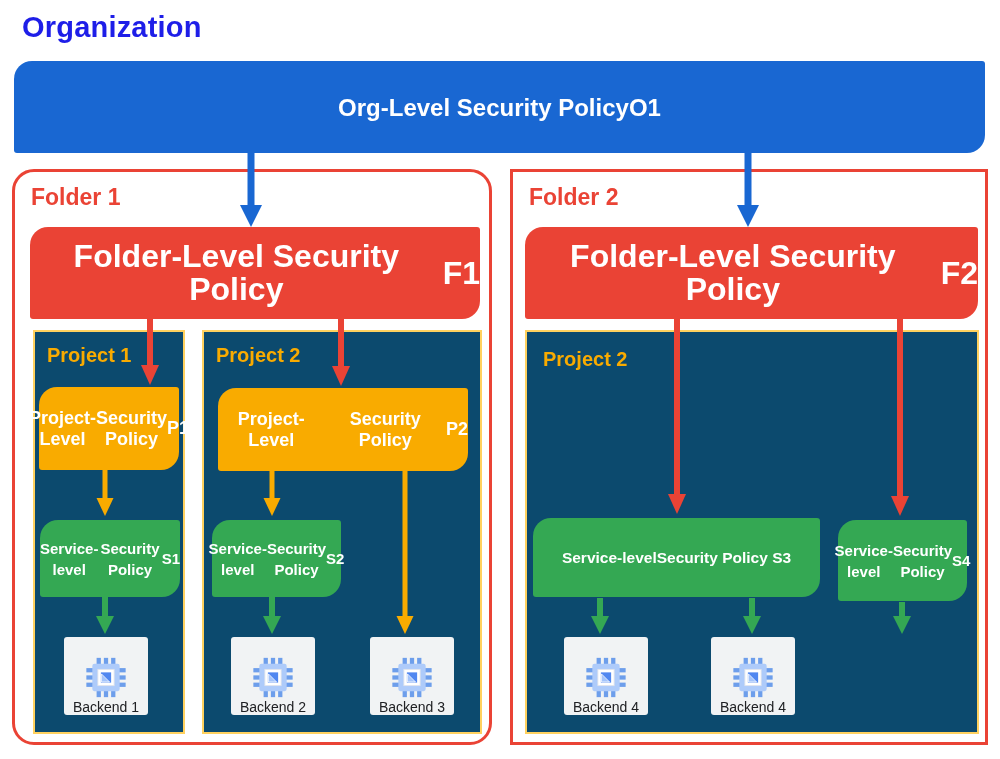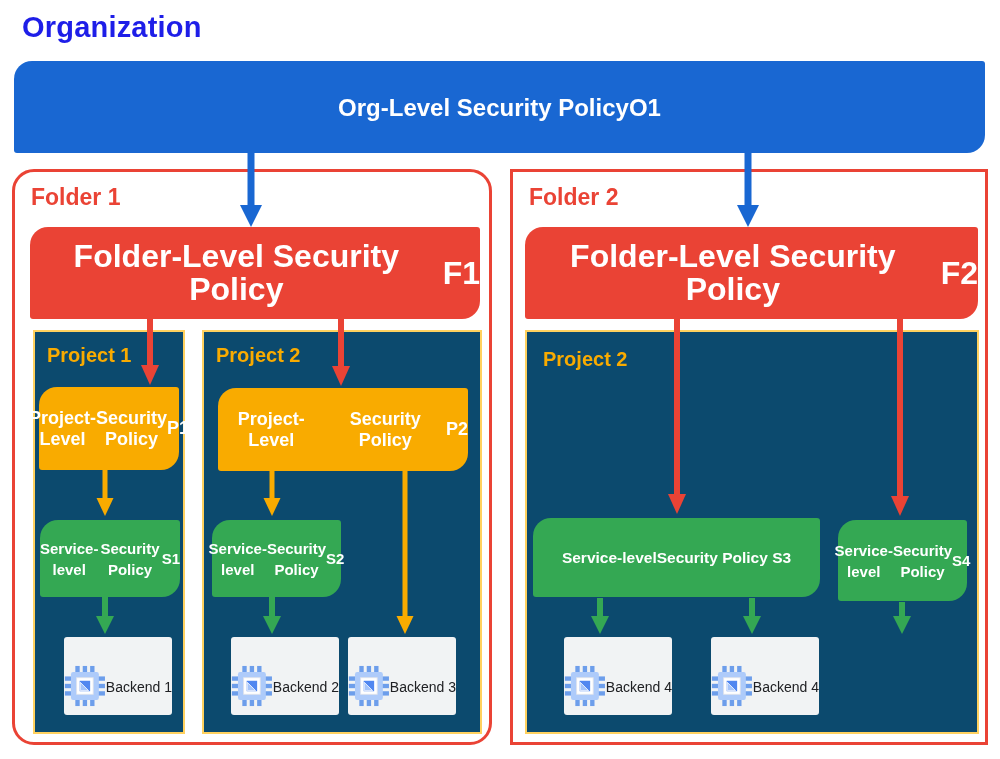--- a/index.html
+++ b/index.html
@@ -24,22 +24,22 @@
   .folder-2{left:510px;width:472px;}
   .folder-label{position:absolute;left:16px;top:12px;font-size:23px;font-weight:bold;color:var(--red,#EA4335);}
   .fbanner{background:var(--red,#EA4335);font-size:32px;line-height:33px;}
   .fbanner.f1{left:15px;top:55px;width:450px;height:92px;}
   .fbanner.f2{left:12px;top:55px;width:453px;height:92px;}
   .project{position:absolute;top:158px;border:2px solid var(--project-border,#FFD15F);background:#0c4a6e;}
   .project-label{position:absolute;left:12px;top:12px;font-size:20px;font-weight:bold;color:var(--amber,#F9AB00);}
   .pcard{background:var(--amber,#F9AB00);font-size:18px;line-height:21px;}
   .scard{background:var(--green,#34A853);font-size:15px;line-height:21px;}
   .backend{
-    position:absolute;width:108px;height:78px;background:var(--tile-bg,#F1F3F4);border-radius:3px;
-    display:flex;align-items:center;justify-content:flex-start;padding-top:20px;
+    position:absolute;width:84px;height:78px;background:var(--tile-bg,#F1F3F4);border-radius:3px;
+    display:flex;flex-direction:column;align-items:center;justify-content:flex-start;padding-top:20px;
     box-sizing:border-box;
   }
   .chip{width:50px;height:50px;display:block;}
   .backend-label{font-size:14px;color:var(--text-dark,#202124);margin-top:1px;white-space:nowrap;}
   .arrows{position:absolute;left:0;top:0;width:1000px;height:759px;pointer-events:none;z-index:5;}
   .arrow-blue  line{stroke:var(--blue,#1967D2);stroke-width:7;}
   .arrow-blue  polygon{fill:var(--blue,#1967D2);}
   .arrow-red   line{stroke:var(--red,#EA4335);stroke-width:6;}
   .arrow-red   polygon{fill:var(--red,#EA4335);}
   .arrow-amber line{stroke:var(--amber,#F9AB00);stroke-width:5;}
@@ -122,21 +122,21 @@
         <span>Service-level</span>
         <span>Security Policy</span>
         <span>S2</span>
       </div>
       <div class="backend" style="left:27px;top:305px;">
         <svg class="chip" viewBox="0 0 48 48">
             <use href="#chip-icon"></use>
           </svg>
         <div class="backend-label">Backend 2</div>
       </div>
-      <div class="backend" style="left:144px;top:305px;justify-content:center;">
+      <div class="backend" style="left:166px;top:305px;justify-content:center;">
         <svg class="chip" viewBox="0 0 48 48">
             <use href="#chip-icon"></use>
           </svg>
         <div class="backend-label">Backend 3</div>
       </div>
     </div>
   </div>
 
   <div class="folder folder-2">
     <div class="folder-label">Folder 2</div>

